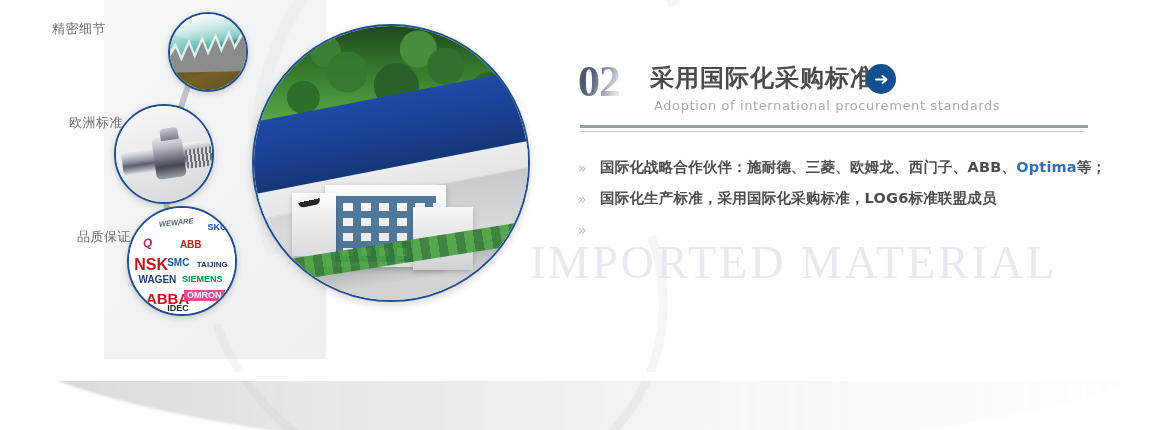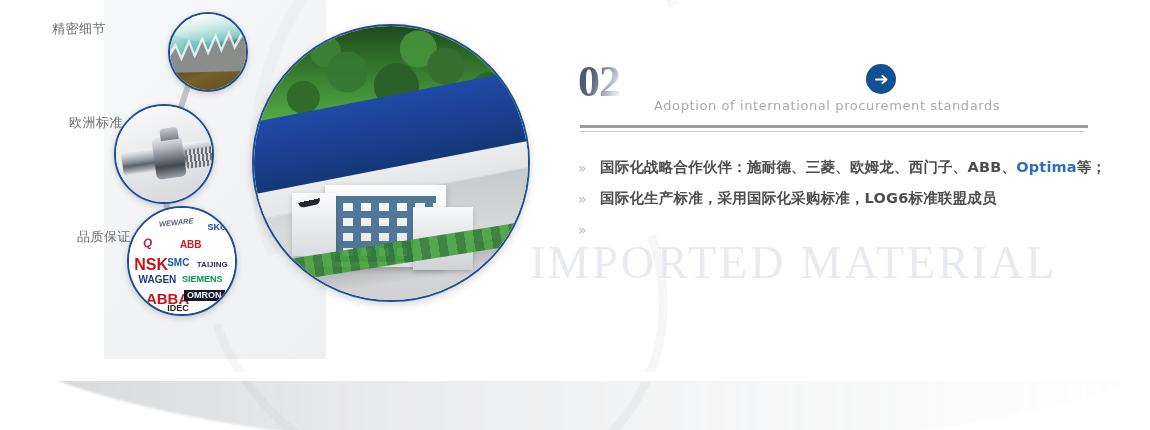--- a/index.html
+++ b/index.html
@@ -256,21 +256,21 @@
         <span class="lg" style="left: 28%; top: 10%; font-size: 7.5px; color: rgb(90, 100, 112); font-style: italic; transform: rotate(-6deg);">WEWARE</span>
         <span class="lg" style="left: 74%; top: 14%; font-size: 9px; color: rgb(21, 80, 160); font-style: normal; transform: rotate(0deg);">SKO</span>
         <span class="lg" style="left: 13%; top: 27%; font-size: 12px; color: rgb(183, 41, 94); font-style: italic; transform: rotate(-10deg);">Q</span>
         <span class="lg" style="left: 48%; top: 30%; font-size: 10px; color: rgb(208, 31, 31); font-style: normal; transform: rotate(0deg);">ABB</span>
         <span class="lg" style="left: 5%; top: 46%; font-size: 16px; color: rgb(196, 22, 28); font-style: normal; transform: rotate(0deg);">NSK</span>
         <span class="lg" style="left: 36%; top: 47%; font-size: 10px; color: rgb(26, 91, 166); font-style: normal; transform: rotate(0deg);">SMC</span>
         <span class="lg" style="left: 64%; top: 50%; font-size: 8px; color: rgb(42, 47, 107); font-style: normal; transform: rotate(0deg);">TAIJING</span>
         <span class="lg" style="left: 9%; top: 63%; font-size: 10px; color: rgb(31, 63, 122); font-style: normal; transform: rotate(0deg);">WAGEN</span>
         <span class="lg" style="left: 50%; top: 63%; font-size: 9px; color: rgb(0, 154, 68); font-style: normal; transform: rotate(0deg);">SIEMENS</span>
         <span class="lg" style="left: 16%; top: 78%; font-size: 15px; color: rgb(196, 22, 28); transform: rotate(0deg);">ABBA</span>
-        <span class="lg" style="left: 52%; top: 77%; font-size: 9px; color: rgb(255, 255, 255); font-style: normal; transform: rotate(0deg); background: #0f172a; padding: 1px 3px;">OMRON</span>
+        <span class="lg" style="left: 52%; top: 77%; font-size: 9px; color: rgb(255, 255, 255); font-style: normal; transform: rotate(0deg); background: #ec4899; padding: 1px 3px;">OMRON</span>
         <span class="lg" style="left: 36%; top: 91%; font-size: 9px; color: rgb(34, 34, 34); font-style: normal; transform: rotate(0deg);">IDEC</span>
       </div>
   </div>
 
   <div id="bubble-building">
     <div class="bld-sky"></div>
     <div class="bld-trees"></div>
     <div class="bld-ground"></div>
     <div class="bld-backwall"></div>
     <div class="bld-backwin"></div>
@@ -282,20 +282,21 @@
     <div class="bld-left"></div>
     <div class="bld-right"></div>
     <div class="bld-hedge"></div>
     <div class="bld-car"></div>
   </div>
 
   <div class="right">
 
     <div class="hdr">
       <span class="num">02</span>
+      <span class="title-cn">采用国际化采购标准</span>
       <span class="arrow-badge">
         <svg width="17" height="17" viewBox="0 0 17 17">
           <path d="M3 8.5 H12" stroke="#ffffff" stroke-width="2" stroke-linecap="round" fill="none"></path>
           <path d="M9.5 5 L13.5 8.5 L9.5 12" stroke="#ffffff" stroke-width="2" stroke-linecap="round" stroke-linejoin="round" fill="none"></path>
         </svg>
       </span>
       <span class="title-en">Adoption of international procurement standards</span>
     </div>
 
     <div class="rule-thick"></div>

